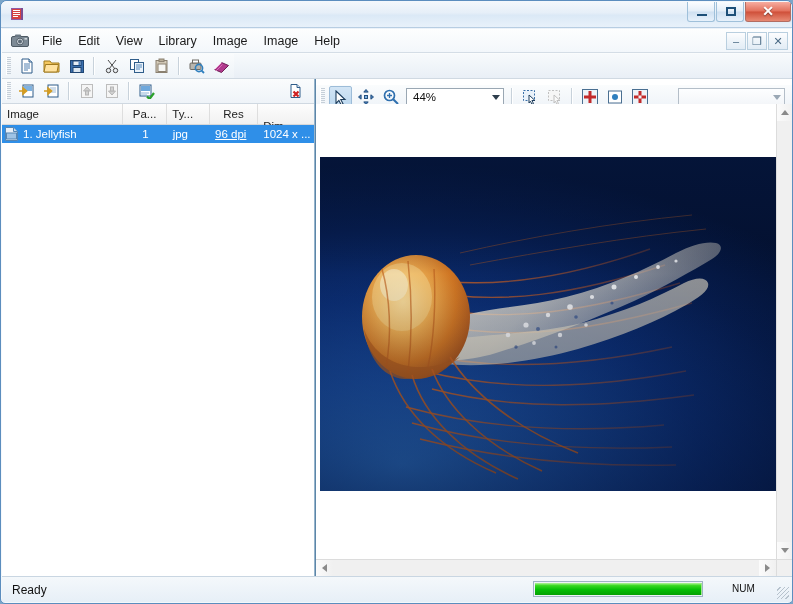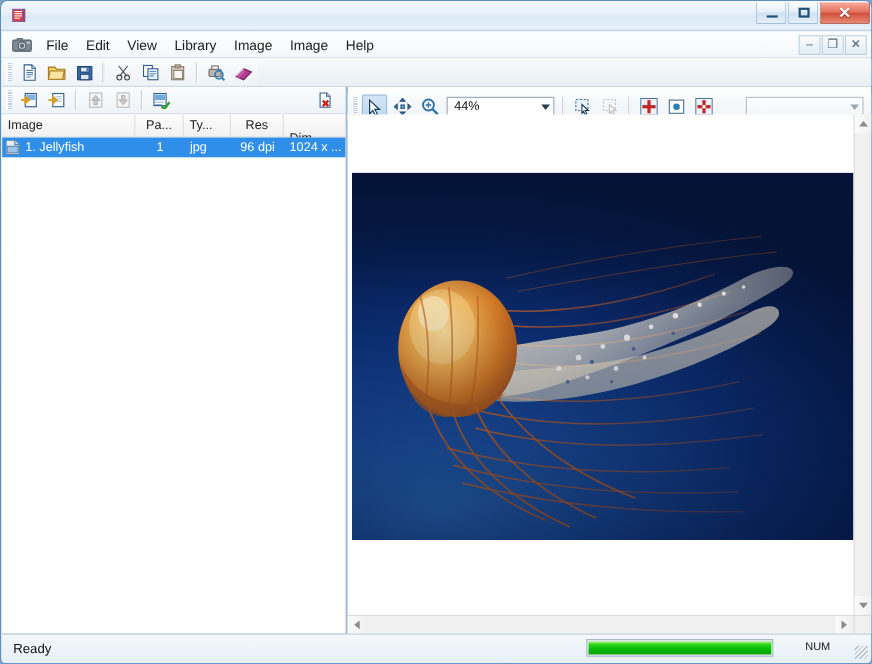--- a/index.html
+++ b/index.html
@@ -220,21 +220,21 @@
   .rcell {
     height: 18px; line-height: 18px;
     font-size: 11.5px;
     box-sizing: border-box;
     overflow: hidden; white-space: nowrap;
     padding: 0 5px;
   }
   .rcell.c-image { width: 126px; text-align: left; padding-left: 21px; position: relative; }
   .rcell.c-pages { width: 46px; text-align: center; }
   .rcell.c-type  { width: 44px; }
-  .rcell.c-res   { width: 50px; text-align: center; }
+  .rcell.c-res   { width: 50px; text-align: left; text-decoration: underline; }
   .rcell.c-dim   { width: 58px; text-align: center; }
   .row-icon {
     position: absolute; left: 2px; top: 2px;
     width: 15px; height: 14px;
   }
 
   
   .pane-image {
     position: absolute; left: 314px; top: 0;
     width: 477px; height: 497px;

